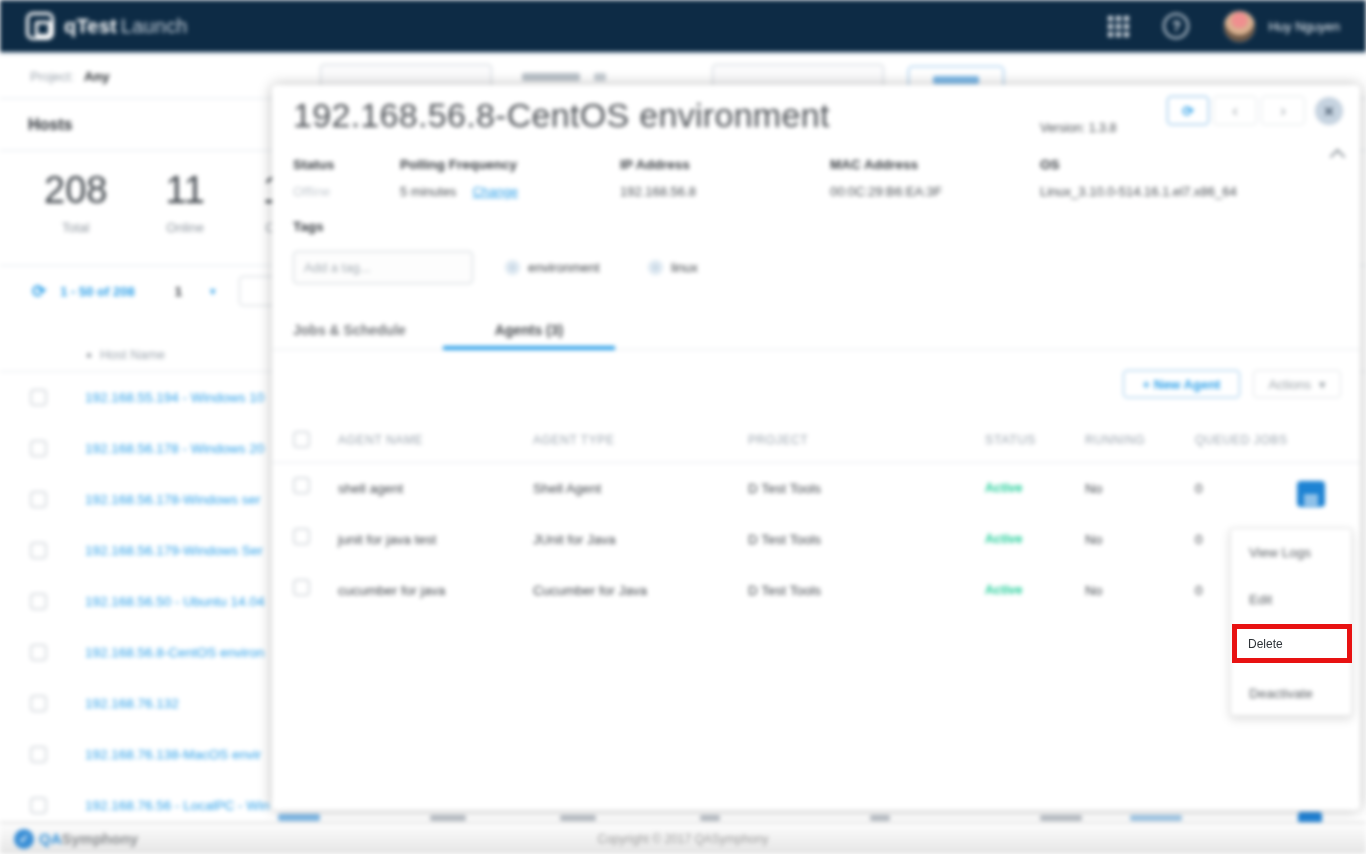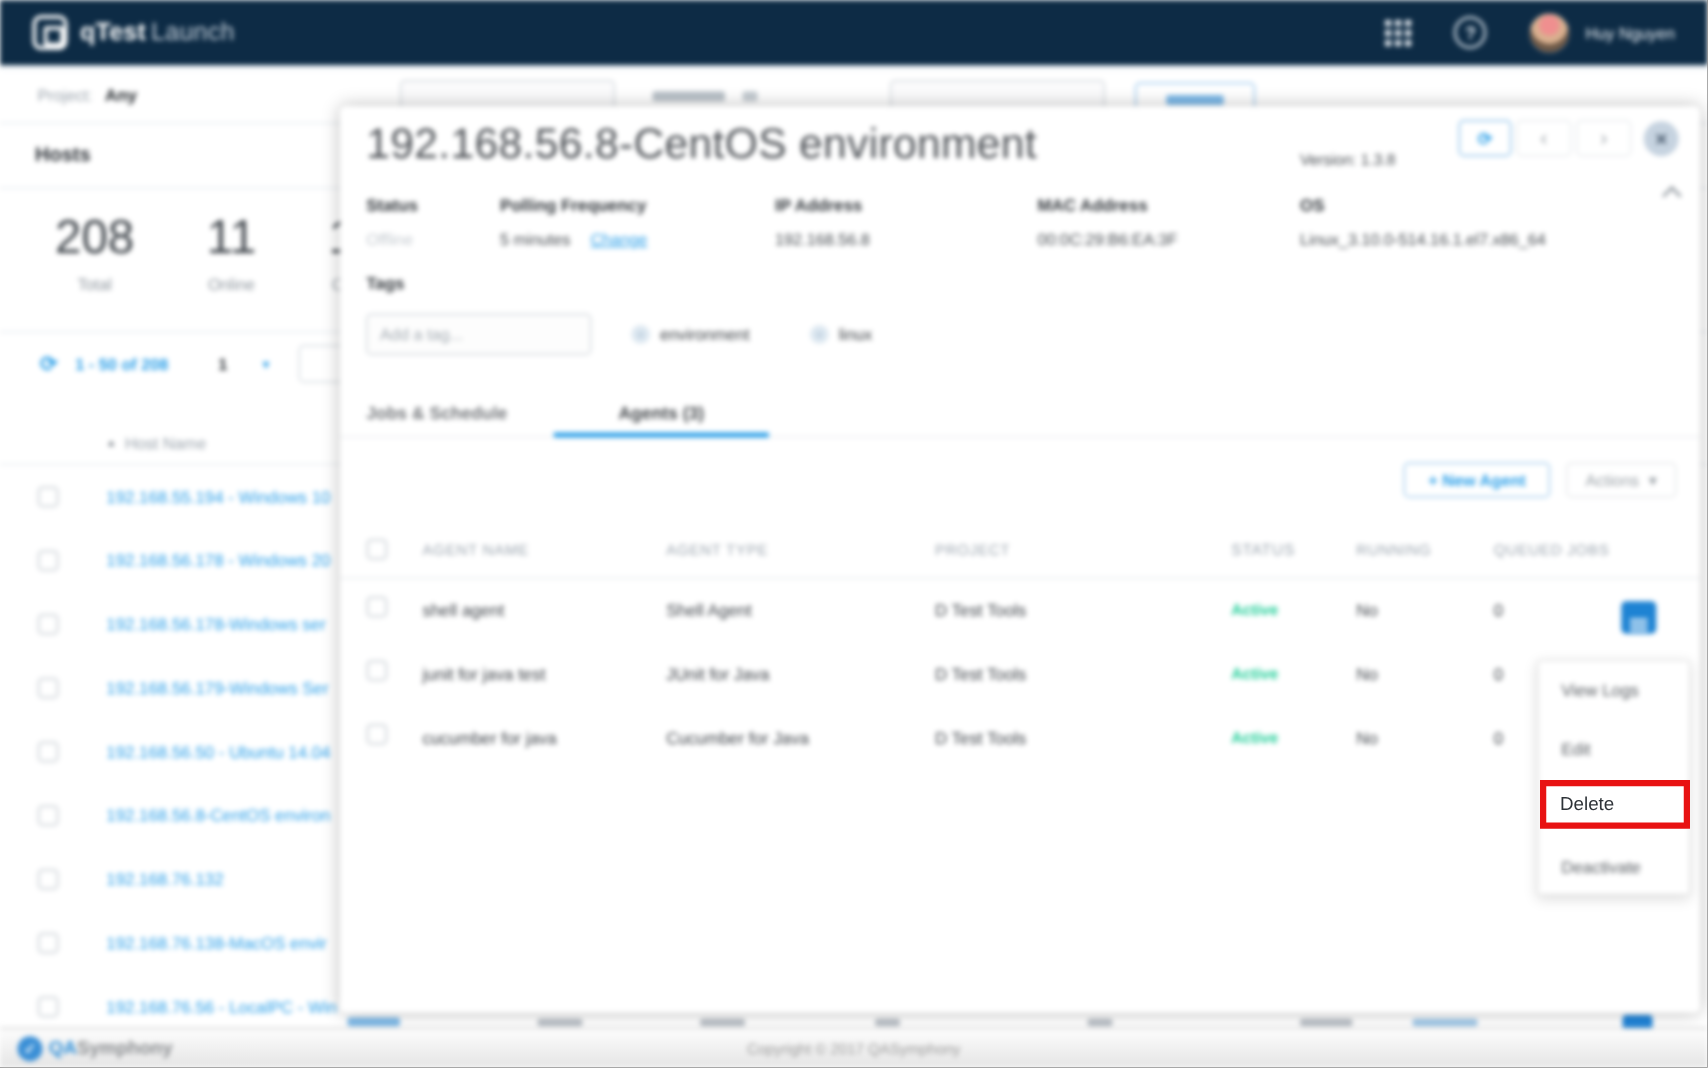--- a/index.html
+++ b/index.html
@@ -93,21 +93,21 @@
   .c-cb { left:21px; top:14px !important; }
   .c-name { left:66px; } .c-type { left:261px; } .c-proj { left:476px; }
   .c-status { left:713px; color:#1ecd97 !important; font-weight:700; font-size:12.5px !important; }
   .c-run { left:813px; } .c-q { left:923px; }
   .row-menu-btn { position:absolute; left:1025px; top:12px; width:28px; height:26px; background:#1e83d3; border-radius:4px; display:flex; align-items:center; justify-content:center; }
   .burger { width:14px; height:2px; background:#fff; box-shadow:0 -4px 0 #fff, 0 4px 0 #fff; }
   .ctx-menu { position:absolute; left:958px; top:443px; width:122px; height:188px; background:#fff; border:1px solid #e3e3e3; border-radius:2px; box-shadow:0 3px 10px rgba(0,0,0,.14); }
   .ctx-item { height:47px; display:flex; align-items:center; padding-left:18px; font-size:13.5px; color:#585d62; }
 
   
-  .sharp-delete { position:absolute; left:1232px; top:624px; width:120px; height:39px; background:#fff; border:5px solid #e81212; display:flex; align-items:center; padding-left:11px; font-size:15px; color:#2e3338; z-index:20; font-family:"Liberation Sans",sans-serif; }
+  .sharp-delete { position:absolute; left:1232px; top:624px; width:120px; height:39px; background:#fff; border:5px solid #e81212; display:flex; align-items:center; padding-left:11px; font-size:12px; color:#2e3338; z-index:20; font-family:"Liberation Sans",sans-serif; }
 
   
   .footer { position:absolute; left:0; top:822px; width:1366px; height:32px; background:linear-gradient(#fdfdfd,#e5e5e5); border-top:1px solid #c9c9c9; display:flex; align-items:center; padding-left:14px; z-index:7; }
   .qas-icon { width:20px; height:20px; border-radius:50%; background:#3a8fd6; color:#fff; font-size:12px; font-weight:700; display:flex; align-items:center; justify-content:center; margin-right:5px; }
   .qas-text { font-size:15px; font-weight:700; }
   .qas-text .qa { color:#2e8fd8; } .qas-text .sym { color:#8a8d90; }
   .copyright { position:absolute; left:50%; transform:translateX(-50%); font-size:12px; color:#9b9b9b; }
 </style>
 </head>
 <body>

